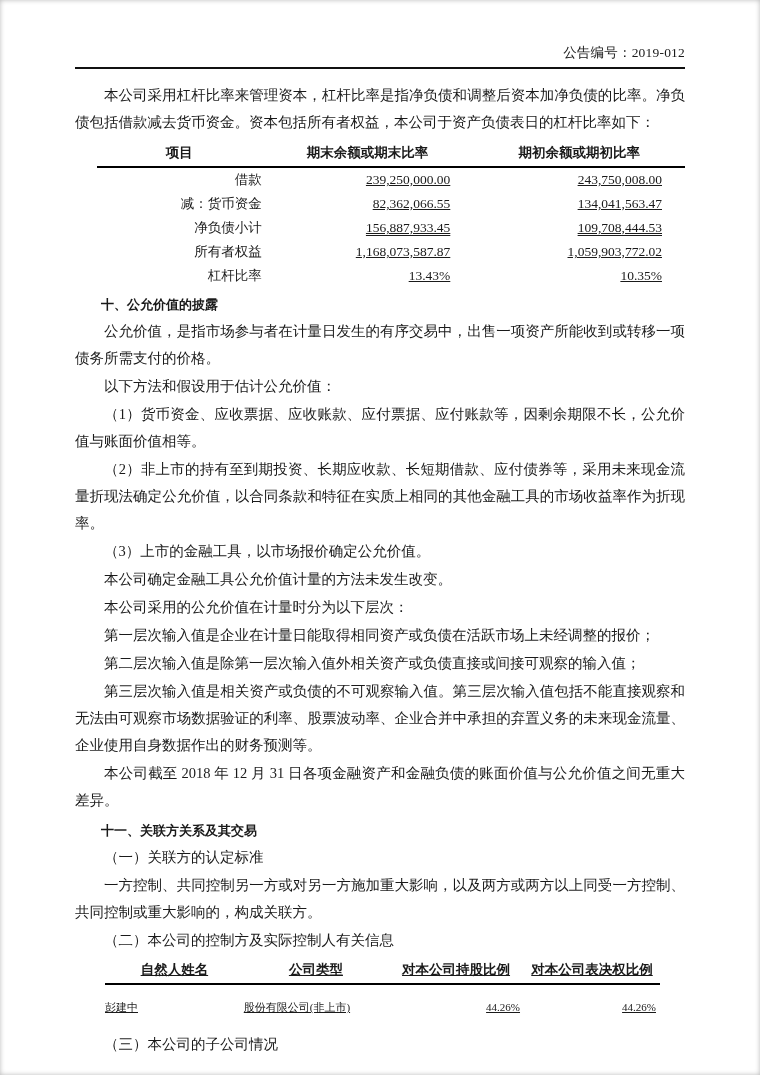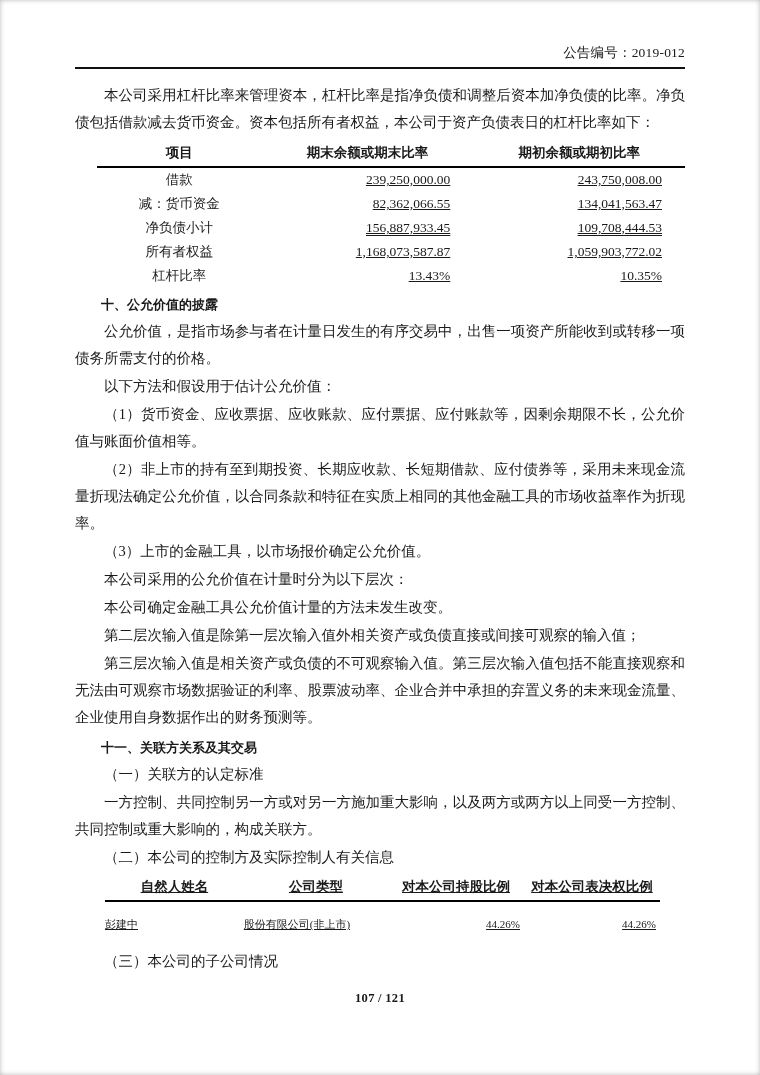--- a/index.html
+++ b/index.html
@@ -69,21 +69,21 @@
     padding: 4px 0 5px 0;
     border-bottom: 2px solid #000;
     line-height: 16px;
   }
   .fin-table td {
     font-size: 13.5px;
     padding: 4px 0;
     line-height: 16px;
     vertical-align: middle;
   }
-  .fin-table td.item { text-align: center; }
+  .fin-table td.item { text-align: right; }
   .fin-table td.num  { text-align: right; padding-right: 23px; text-decoration: underline; }
   .fin-table .col-item { width: 28%; }
   .fin-table .col-val  { width: 36%; }
   .u-line { text-decoration: underline; text-underline-offset: 3px; }
   
   .ctrl-table {
     width: 555px;
     margin: 4px 0 2px 30px;
     text-decoration: underline;
   }
@@ -169,24 +169,26 @@
       </tr>
     </tbody>
   </table>
 
   <h2 class="section-title">十、公允价值的披露</h2>
   <p class="para indent">公允价值，是指市场参与者在计量日发生的有序交易中，出售一项资产所能收到或转移一项债务所需支付的价格。</p>
   <p class="para indent">以下方法和假设用于估计公允价值：</p>
   <p class="para indent">（1）货币资金、应收票据、应收账款、应付票据、应付账款等，因剩余期限不长，公允价值与账面价值相等。</p>
   <p class="para indent">（2）非上市的持有至到期投资、长期应收款、长短期借款、应付债券等，采用未来现金流量折现法确定公允价值，以合同条款和特征在实质上相同的其他金融工具的市场收益率作为折现率。</p>
   <p class="para indent">（3）上市的金融工具，以市场报价确定公允价值。</p>
+  <p class="para indent">本公司确定金融工具公允价值计量的方法未发生改变。</p>
   <p class="para indent">本公司采用的公允价值在计量时分为以下层次：</p>
-  <p class="para indent">本公司确定金融工具公允价值计量的方法未发生改变。</p>
+  <p class="para indent">第一层次输入值是企业在计量日能取得相同资产或负债在活跃市场上未经调整的报价；</p>
   <p class="para indent">第二层次输入值是除第一层次输入值外相关资产或负债直接或间接可观察的输入值；</p>
   <p class="para indent">第三层次输入值是相关资产或负债的不可观察输入值。第三层次输入值包括不能直接观察和无法由可观察市场数据验证的利率、股票波动率、企业合并中承担的弃置义务的未来现金流量、企业使用自身数据作出的财务预测等。</p>
+  <p class="para indent">本公司截至 2018 年 12 月 31 日各项金融资产和金融负债的账面价值与公允价值之间无重大差异。</p>
 
   <h2 class="section-title">十一、关联方关系及其交易</h2>
   <p class="para indent">（一）关联方的认定标准</p>
   <p class="para indent">一方控制、共同控制另一方或对另一方施加重大影响，以及两方或两方以上同受一方控制、共同控制或重大影响的，构成关联方。</p>
   <p class="para indent">（二）本公司的控制方及实际控制人有关信息</p>
 
   <table class="ctrl-table">
     <colgroup>
       <col class="c1">
         <col class="c2">

